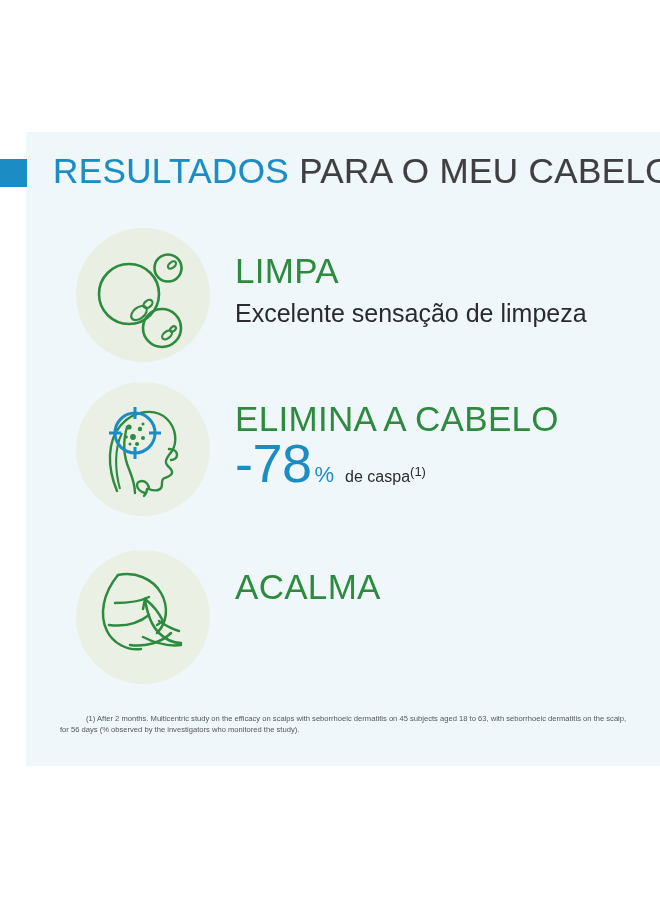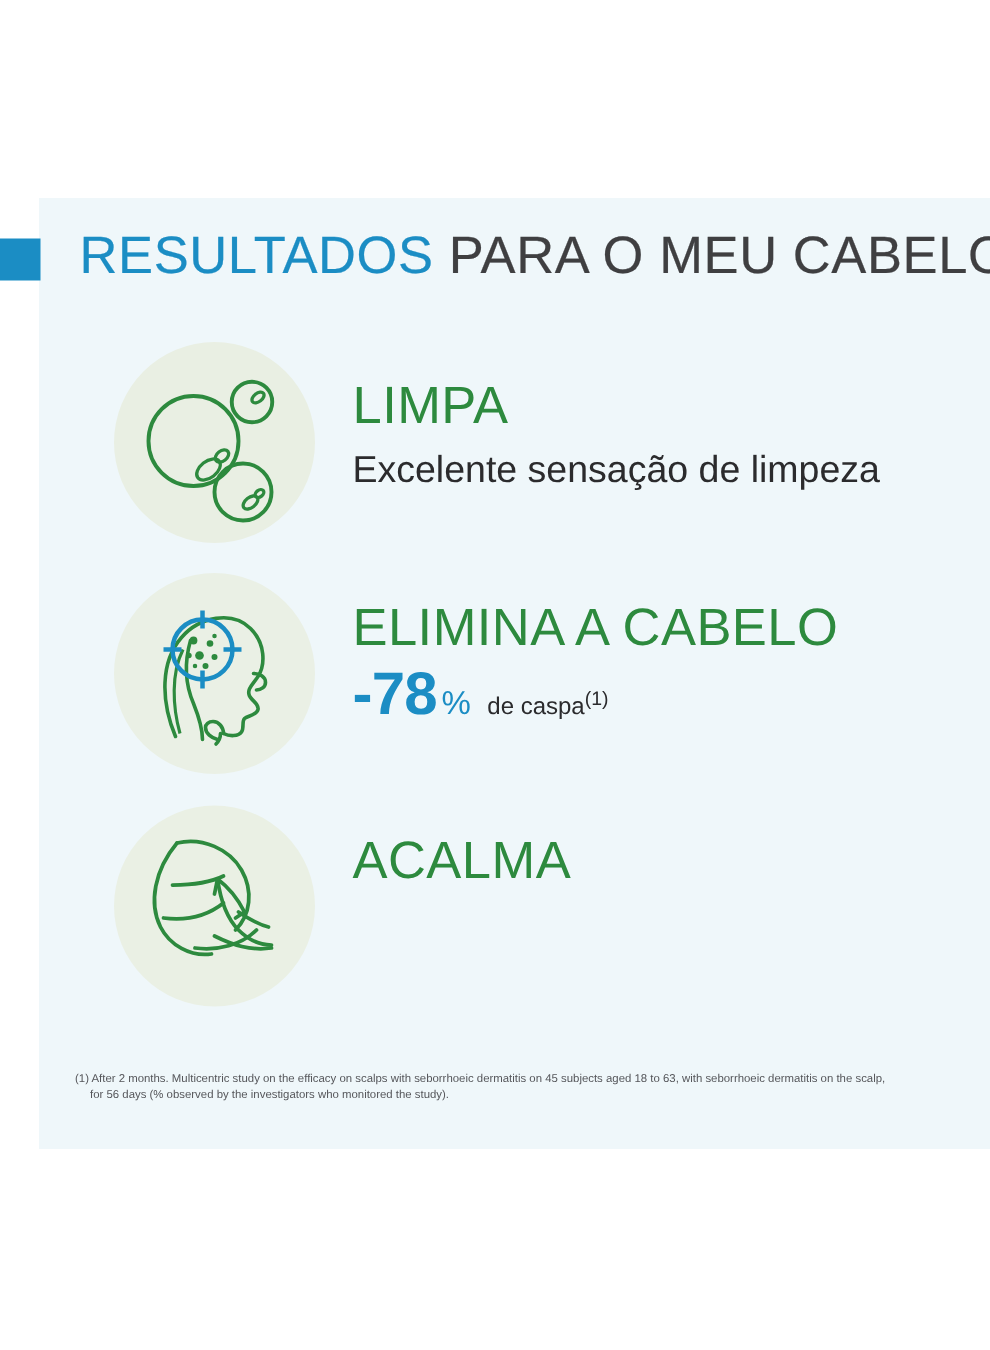--- a/index.html
+++ b/index.html
@@ -60,21 +60,21 @@
 
   
   .benefit-row {
     position: absolute;
     left: 76px;
     width: 560px;
     height: 140px;
   }
   #row-0 { top: 228px; }
   #row-1 { top: 382px; }
-  #row-2 { top: 537px; }
+  #row-2 { top: 550px; }
 
   .benefit-icon {
     position: absolute;
     left: 0px;
     top: 0px;
     width: 134px;
     height: 134px;
     border-radius: 50%;
     background: #e9efe3;
     display: flex;
@@ -111,24 +111,24 @@
     margin-top: 7px;
     white-space: nowrap;
   }
 
   .benefit-stat {
     margin-top: 3px;
     white-space: nowrap;
     color: #2b2b2d;
   }
   .stat-num {
-    font-size: 40px;
+    font-size: 54px;
     line-height: 46px;
     color: #1b8dc4;
-    font-weight: 700;
+    font-weight: 400;
     letter-spacing: -0.5px;
     vertical-align: baseline;
   }
   .stat-pct {
     font-size: 22px;
     color: #1b8dc4;
     font-weight: 400;
     padding-left: 3px;
     vertical-align: baseline;
   }
@@ -150,21 +150,21 @@
     position: absolute;
     left: 50px;
     top: 714px;
     width: 580px;
     font-size: 7.6px;
     line-height: 10.5px;
     color: #55565a;
     font-weight: 400;
   }
   #footnote .fn-line-2 { padding-left: 10px; display: block; }
-  #footnote .fn-line-1 { display: block; }
+  #footnote .fn-line-1 { display: block; margin-left: 36px; }
 </style>
 </head>
 <body>
 
 <div id="page">
 
   <div id="panel"></div>
 
   <div id="accent-square"></div>
 

